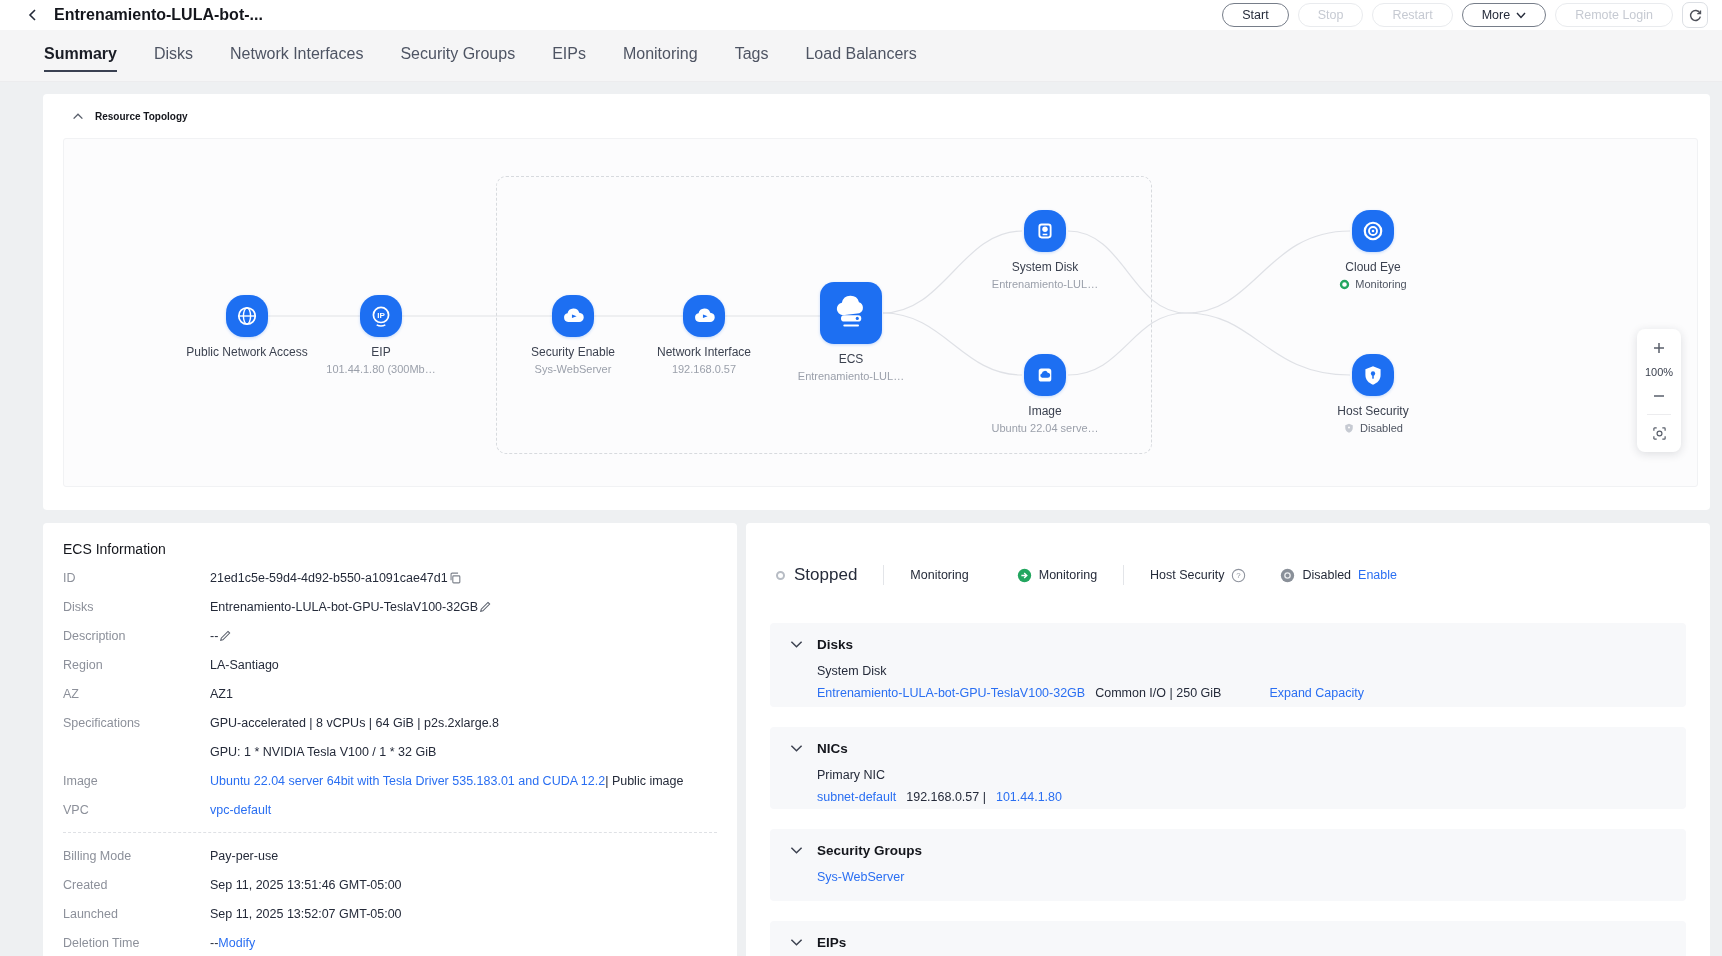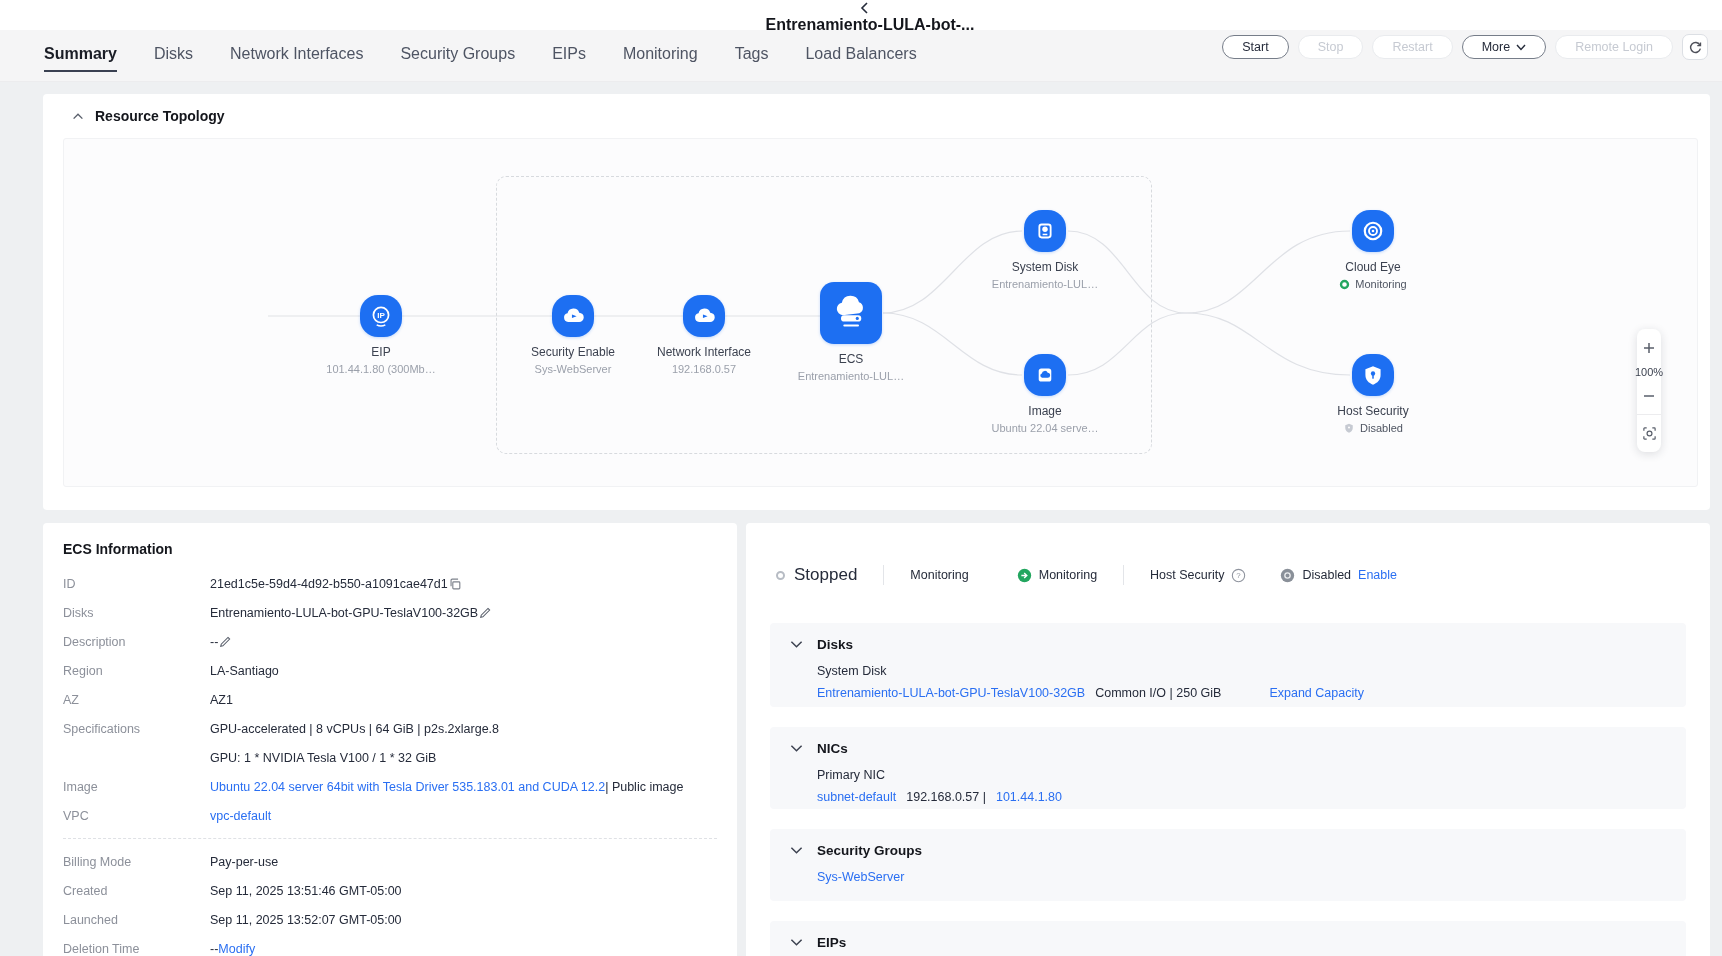--- a/index.html
+++ b/index.html
@@ -4,59 +4,59 @@
 <style>
   * { box-sizing: border-box; margin: 0; padding: 0; }
   html,body { width:1722px; height:956px; overflow:hidden; }
   body {
     font-family: "Liberation Sans", sans-serif;
     background:#eef0f2;
     color:#252b3a;
     font-size:12px;
   }
   
-  .titlebar { height:30px; background:#fff; display:flex; align-items:center; padding:0 14px 0 22px;flex-direction:column; }
+  .titlebar { height:30px; background:#fff; display:flex; align-items:center; padding:0 14px 0 22px; }
   .back-btn { width:22px; height:22px; display:flex; align-items:center; justify-content:center; cursor:pointer; }
   .page-title { font-size:16px; font-weight:bold; margin-left:10px; color:#14161c; }
   .actions { margin-left:auto; display:flex; align-items:center; gap:9px; }
   .btn { height:24px; padding:0 19px; border-radius:13px; background:#fff; border:1px solid #767d89;
          font-size:12.5px; color:#252b3a; display:flex; align-items:center; gap:6px; cursor:pointer; }
   .btn.disabled { border-color:#e9ebee; color:#c6cad2; cursor:default; }
   .icon-btn { width:26px; height:26px; border:1px solid #dcdfe4; border-radius:7px; background:#fff;
               display:flex; align-items:center; justify-content:center; cursor:pointer; }
   
   .tabbar { height:52px; background:#f5f5f6; display:flex; align-items:center; padding-left:44px; border-bottom:1px solid #ececee; }
   .tab { margin-right:37px; font-size:16px; color:#4e5463; cursor:pointer; padding:6px 0 7px; border-bottom:2px solid transparent; }
   .tab.active { font-weight:bold; color:#1a1d26; border-bottom-color:#3a4152; }
   
   main { padding:12px 12px 0 43px; }
   .card { background:#fff; border-radius:4px; }
   .topo-card { height:416px; padding:0 12px 0 20px; }
   .topo-head { height:44px; display:flex; align-items:center; gap:10px; padding-left:8px; }
-  .topo-title { font-size:14px; font-weight:bold; color:#14161c; }
+  .topo-title { font-size:10px; font-weight:bold; color:#14161c; }
   
   .canvas { position:relative; height:349px; background:#fcfcfd; border:1px solid #f1f2f4; border-radius:3px; }
   .wires { position:absolute; left:0; top:0; pointer-events:none; }
   .vpc-box { position:absolute; left:432px; top:37px; width:656px; height:278px;
              border:1px dashed #d7dade; border-radius:10px; }
   .node { position:absolute; width:180px; transform:translateX(-50%); display:flex; flex-direction:column; align-items:center; text-align:center; }
   .node-icon { width:42px; height:42px; border-radius:18px; background:#1d6ff2; display:flex; align-items:center; justify-content:center; cursor:pointer; box-shadow:0 1px 3px rgba(29,111,242,.25);}
   .node-icon.big { width:62px; height:62px; border-radius:14px; }
   .node-label { margin-top:8px; font-size:12px; color:#3c4250; }
   .node-sub { margin-top:4px; font-size:11px; color:#9ba0ab; display:flex; align-items:center; gap:5px; justify-content:center; }
   .node-sub.dark { color:#4f5562; }
-  .zoom-panel { position:absolute; left:1573px; top:190px; width:24px; background:#fff; border-radius:8px;
+  .zoom-panel { position:absolute; left:1573px; top:190px; width:44px; background:#fff; border-radius:8px;
                 box-shadow:0 2px 10px rgba(30,35,48,.14); display:flex; flex-direction:column; align-items:center; padding:10px 0; gap:9px; }
   .zoom-btn { width:22px; height:18px; display:flex; align-items:center; justify-content:center; font-size:16px; color:#595f6b; cursor:pointer; }
   .zoom-level { font-size:11px; color:#3c4250; }
   .zoom-divider { width:24px; border-top:1px solid #ececee; }
   
   .bottom { display:flex; gap:9px; margin-top:13px; align-items:stretch; }
   .info-card { width:694px; min-height:460px; padding:18px 20px; }
-  .info-title { font-size:14px; font-weight:bold; color:#14161c; margin-bottom:12px; }
+  .info-title { font-size:14px; font-weight:normal; color:#14161c; margin-bottom:6px; }
   .info-row { display:flex; align-items:center; min-height:29px; font-size:12.5px; }
   .info-row .lbl { width:147px; color:#8c909a; flex:none; }
   .info-row .val { color:#252b3a; display:flex; align-items:center; gap:0; }
   .mini-icon { display:flex; align-items:center; cursor:pointer; }
   .link { color:#2a6ff2; cursor:pointer; text-decoration:none; }
   .dashed-divider { border-top:1px dashed #dfe1e5; margin:8px 0; }
   .state-card { flex:1; min-height:460px; padding:42px 24px 0; }
   .status-row { display:flex; align-items:center; margin-bottom:38px; padding-left:6px; }
   .status-main { display:flex; align-items:center; gap:9px; font-size:17px; color:#252b3a; }
   .dot-stopped { width:9px; height:9px; border-radius:50%; border:2px solid #b7bcc4; background:#fff; }
@@ -137,20 +137,30 @@
           <path d="M819 174 C 880 174, 898 236, 958 236"></path>
           <path d="M1004 92 C 1060 92, 1068 174, 1122 174"></path>
           <path d="M1004 236 C 1060 236, 1068 174, 1122 174"></path>
           <path d="M1122 174 C 1192 174, 1202 92, 1286 92"></path>
           <path d="M1122 174 C 1192 174, 1202 236, 1286 236"></path>
         </g>
       </svg>
 
       <div class="vpc-box"></div>
 
+      <div class="node" style="left:183px; top:156px;">
+        <div class="node-icon">
+          <svg width="26" height="26" viewBox="0 0 24 24">
+            <circle cx="12" cy="12" r="7.6" fill="none" stroke="#fff" stroke-width="1.6"></circle>
+            <ellipse cx="12" cy="12" rx="3.3" ry="7.6" fill="none" stroke="#fff" stroke-width="1.3"></ellipse>
+            <line x1="4.6" y1="12" x2="19.4" y2="12" stroke="#fff" stroke-width="1.3"></line>
+          </svg>
+        </div>
+        <div class="node-label">Public Network Access</div>
+      </div>
 
       <div class="node" style="left:317px; top:156px;">
         <div class="node-icon">
           <svg width="26" height="26" viewBox="0 0 24 24">
             <circle cx="12" cy="11" r="7" fill="none" stroke="#fff" stroke-width="1.6"></circle>
             <text x="12" y="13.6" font-size="7.5" font-weight="bold" fill="#fff" text-anchor="middle" font-family="Liberation Sans, sans-serif">IP</text>
             <path d="M8 20.2 Q12 22.4 16 20.2" fill="none" stroke="#fff" stroke-width="1.4"></path>
           </svg>
         </div>
         <div class="node-label">EIP</div>

